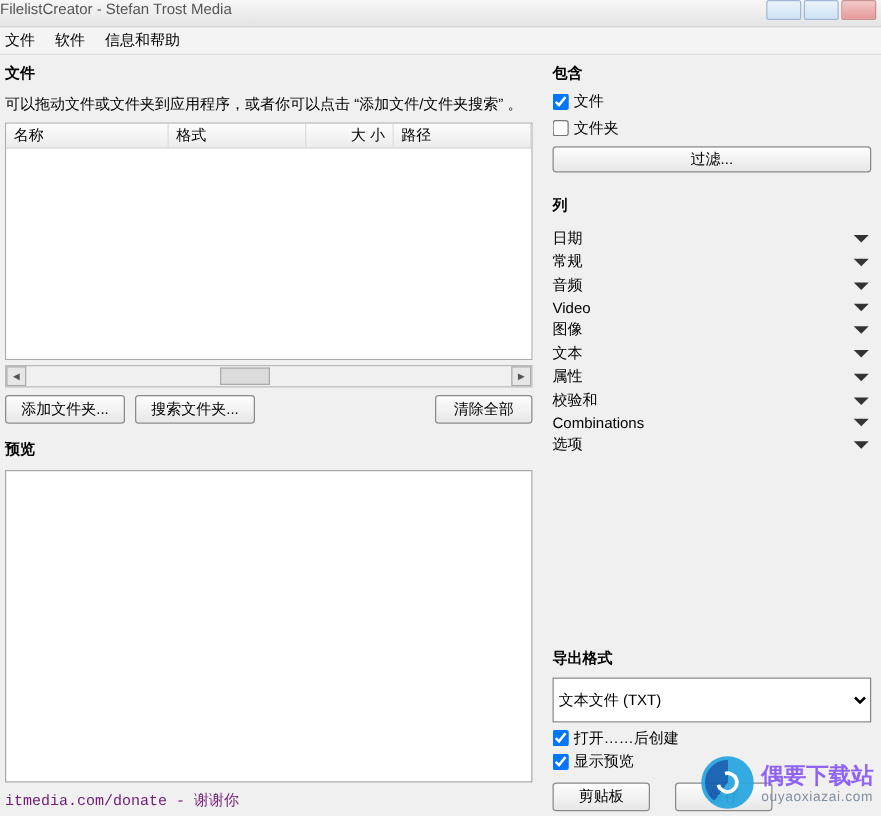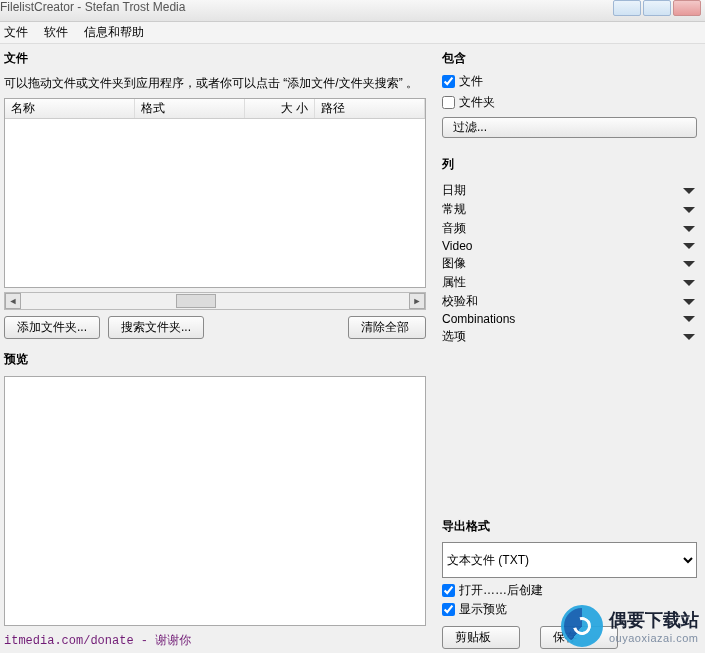--- a/index.html
+++ b/index.html
@@ -88,20 +88,21 @@
     position:absolute; left:40%; top:0; width:40px; height:14px;
     background:#dcdcdc; border:1px solid #aaa;
   }
   .btnrow { display:flex; gap:8px; margin-top:6px; }
   .btn {
     background:linear-gradient(#fdfdfd,#e7e7e7);
     border:1px solid #8a8a8a;
     border-radius:3px;
     padding:2px 12px;
     min-width:78px;
+    text-align:center;
     cursor:default;
     font-size:12px;
   }
   .btn-small { min-width:60px; padding:1px 10px; }
   .spacer { flex:1; }
   .preview {
     margin-top:12px;
     display:flex;
     flex-direction:column;
     flex:1;
@@ -156,21 +157,21 @@
     width:42px;height:42px;border-radius:50%;
     background:conic-gradient(#2aa7e0 0 60%, #1460b1 60% 100%);
     display:flex;align-items:center;justify-content:center;
     border:3px solid #2aa7e0;
   }
   .watermark .logo-inner{
     width:18px;height:18px;border:3px solid #fff;border-radius:50%;
     border-left-color:transparent; transform:rotate(30deg);
   }
   .watermark .txt { text-align:left; }
-  .watermark .txt .t1 { font-size:18px; font-weight:bold; color:#0f172a;}
+  .watermark .txt .t1 { font-size:18px; font-weight:bold; color:#8b5cf6;}
   .watermark .txt .t2 { font-size:11px; color:#7a8aa0; letter-spacing:.5px;}
   .winbtns{
     position:absolute; right:4px; top:0; display:flex; gap:2px;
   }
   .winbtn{
     width:28px;height:16px;border:1px solid #9fb7d4;
     background:linear-gradient(#eaf3fb,#cfe2f3);
     border-radius:2px;
   }
   .winbtn.close{ background:linear-gradient(#f3c8c8,#e69a9a); border-color:#cc8f8f;}
@@ -258,20 +259,24 @@
         <div class="col-item">
           <span>音频</span>
           <span class="arrow-icn"></span>
         </div>
         <div class="col-item">
           <span>Video</span>
           <span class="arrow-icn"></span>
         </div>
         <div class="col-item">
           <span>图像</span>
+          <span class="arrow-icn"></span>
+        </div>
+        <div class="col-item">
+          <span>文本</span>
           <span class="arrow-icn"></span>
         </div>
         <div class="col-item">
           <span>属性</span>
           <span class="arrow-icn"></span>
         </div>
         <div class="col-item">
           <span>校验和</span>
           <span class="arrow-icn"></span>
         </div>

